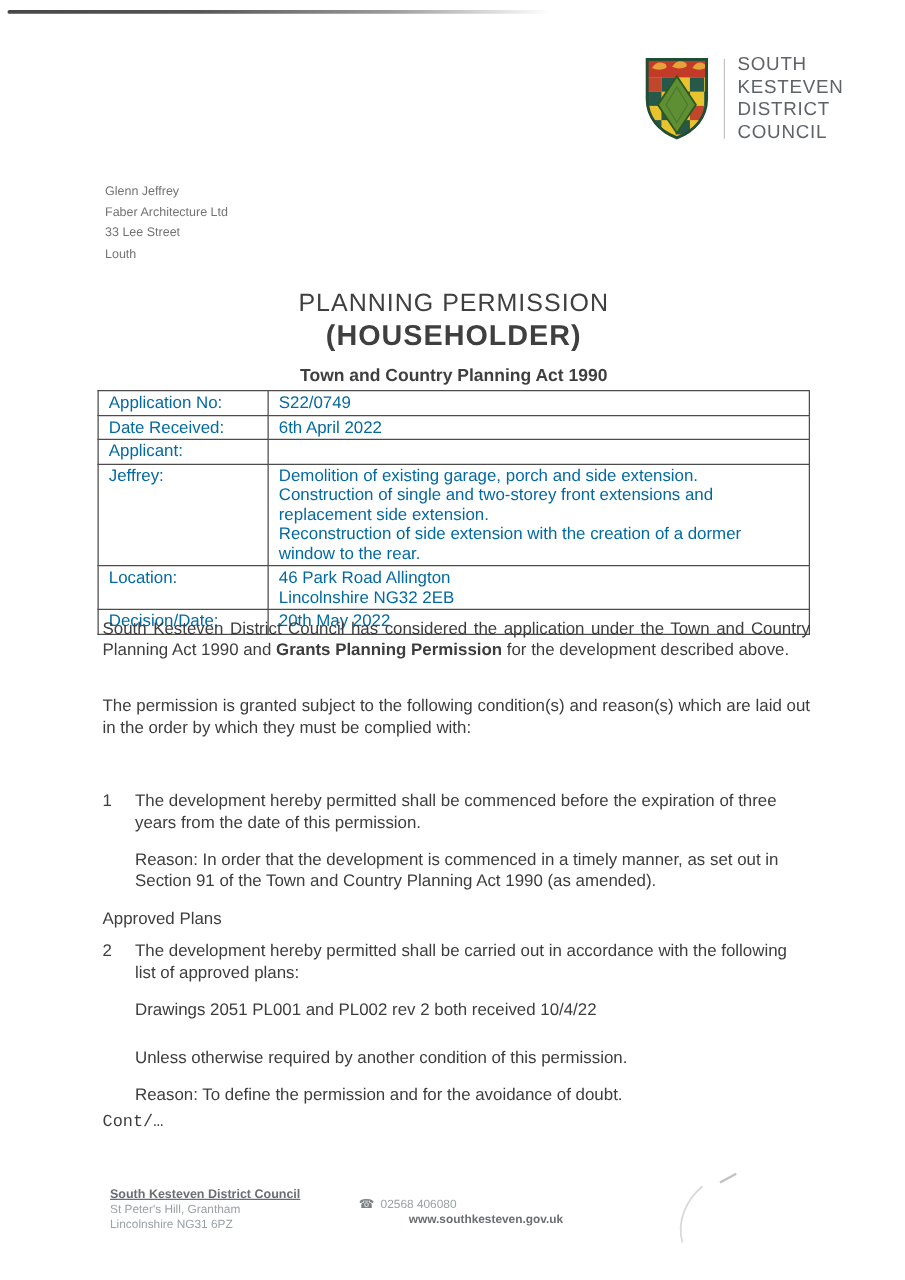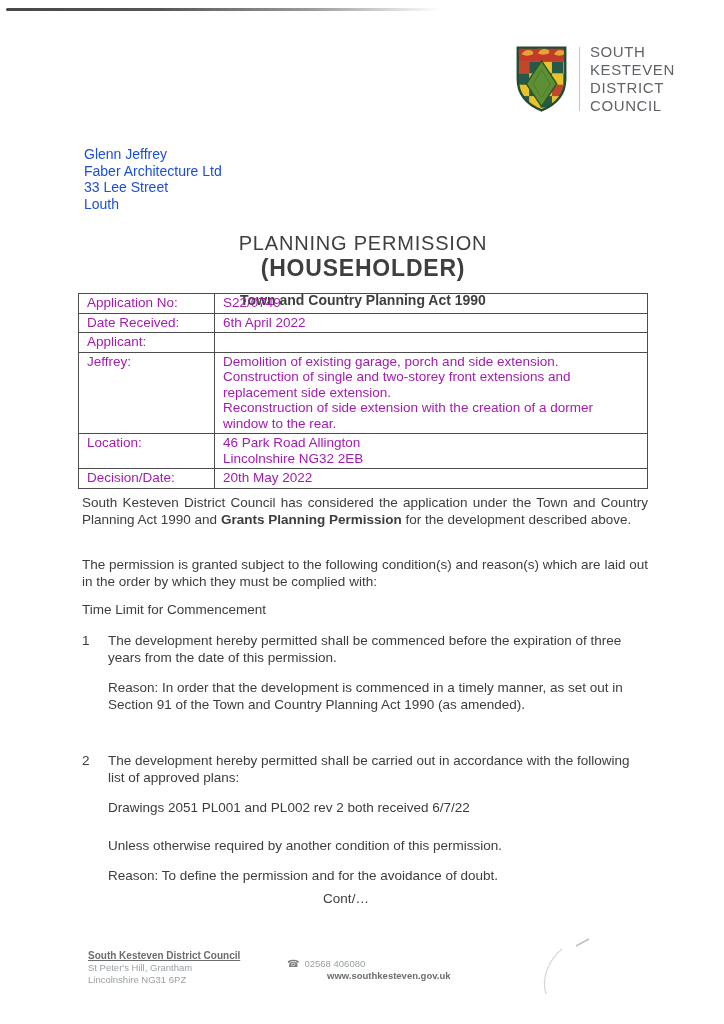--- a/index.html
+++ b/index.html
@@ -37,44 +37,44 @@
     color: #5f6367;
     font-size: 15px;
     line-height: 18px;
     letter-spacing: 0.6px;
     font-weight: 500;
   }
   
   .recipient {
     position: absolute;
     top: 146px; left: 84px;
-    font-size: 14px;
+    font-size: 10px;
     line-height: 16.5px;
-    color: #1d4ed8;
+    color: #737373;
   }
   
   .letter-title {
     position: absolute;
     top: 231px; left: 78px;
     width: 570px;
     text-align: center;
     color: #3f3f3f;
   }
   .letter-title .main { font-size: 20px; letter-spacing: 0.8px; font-weight: 400; line-height: 25px; }
   .letter-title .sub  { font-size: 23px; letter-spacing: 0.8px; font-weight: 700; line-height: 25px; }
   .letter-title .act  { font-size: 14px; font-weight: 700; margin-top: 11px; }
   
   .details {
     position: absolute;
-    top: 293px; left: 78px;
+    top: 312px; left: 78px;
     width: 570px;
     border-collapse: collapse;
     font-size: 13.5px;
     line-height: 15.5px;
-    color: #a21caf;
+    color: #0369a1;
   }
   .details td {
     border: 1.5px solid #4c4c4c;
     padding: 1px 8px 2px 8px;
     vertical-align: top;
   }
   .details td.lbl { width: 136px; }
   .details td.val { white-space: pre-line; }
   
   .para {
@@ -83,21 +83,21 @@
     width: 566px;
     font-size: 13.5px;
     line-height: 17px;
     color: #3d3d3d;
   }
   .justify { text-align: justify; }
   .bold { font-weight: 700; }
   .condition { display: flex; }
   .condition .num { width: 26px; flex: 0 0 26px; }
   .indent { padding-left: 26px; }
-  .cont-line { text-align: center; width: 528px; }
+  .cont-line { text-align: left; width: 528px; font-family: Liberation Mono, monospace; }
   
   .footer {
     position: absolute;
     top: 950px; left: 88px;
     display: flex;
     font-size: 9.5px;
     line-height: 12px;
   }
   .footer .council { width: 199px; }
   .footer .council .name { color: #6a6e71; font-weight: 700; font-size: 10px; text-decoration: underline; }
@@ -200,36 +200,36 @@
         <td class="lbl">Decision/Date:</td>
         <td class="val">20th May 2022</td>
       </tr>
     </tbody>
   </table>
 
   <div class="para justify" style="top:494px;"><span>South Kesteven District Council has considered the application under the Town and Country Planning Act 1990 and </span><span class="bold">Grants Planning Permission</span><span> for the development described above.</span></div>
 
   <div class="para justify" style="top:556px;">The permission is granted subject to the following condition(s) and reason(s) which are laid out in the order by which they must be complied with:</div>
 
-  <div class="para" style="top:601px;">Time Limit for Commencement</div>
 
   <div class="para condition" style="top:632px;">
     <span class="num">1</span>
     <span>The development hereby permitted shall be commenced before the expiration of three years from the date of this permission.</span>
   </div>
 
   <div class="para indent" style="top:679px;">Reason: In order that the development is commenced in a timely manner, as set out in Section 91 of the Town and Country Planning Act 1990 (as amended).</div>
 
+  <div class="para" style="top:726px;">Approved Plans</div>
 
   <div class="para condition" style="top:752px;">
     <span class="num">2</span>
     <span>The development hereby permitted shall be carried out in accordance with the following list of approved plans:</span>
   </div>
 
-  <div class="para indent" style="top:799px;">Drawings 2051 PL001 and PL002 rev 2 both received 6/7/22</div>
+  <div class="para indent" style="top:799px;">Drawings 2051 PL001 and PL002 rev 2 both received 10/4/22</div>
 
   <div class="para indent" style="top:837px;">Unless otherwise required by another condition of this permission.</div>
 
   <div class="para indent" style="top:867px;">Reason: To define the permission and for the avoidance of doubt.</div>
 
   <div class="para cont-line" style="top:890px;">Cont/…</div>
 
   <div class="footer">
     <div class="council">
       <div class="name">South Kesteven District Council</div>

